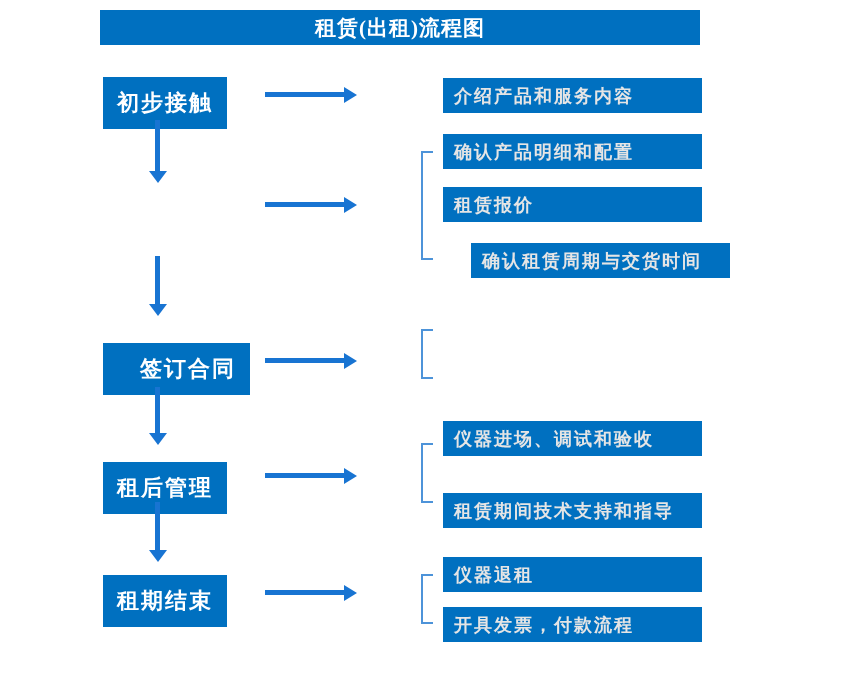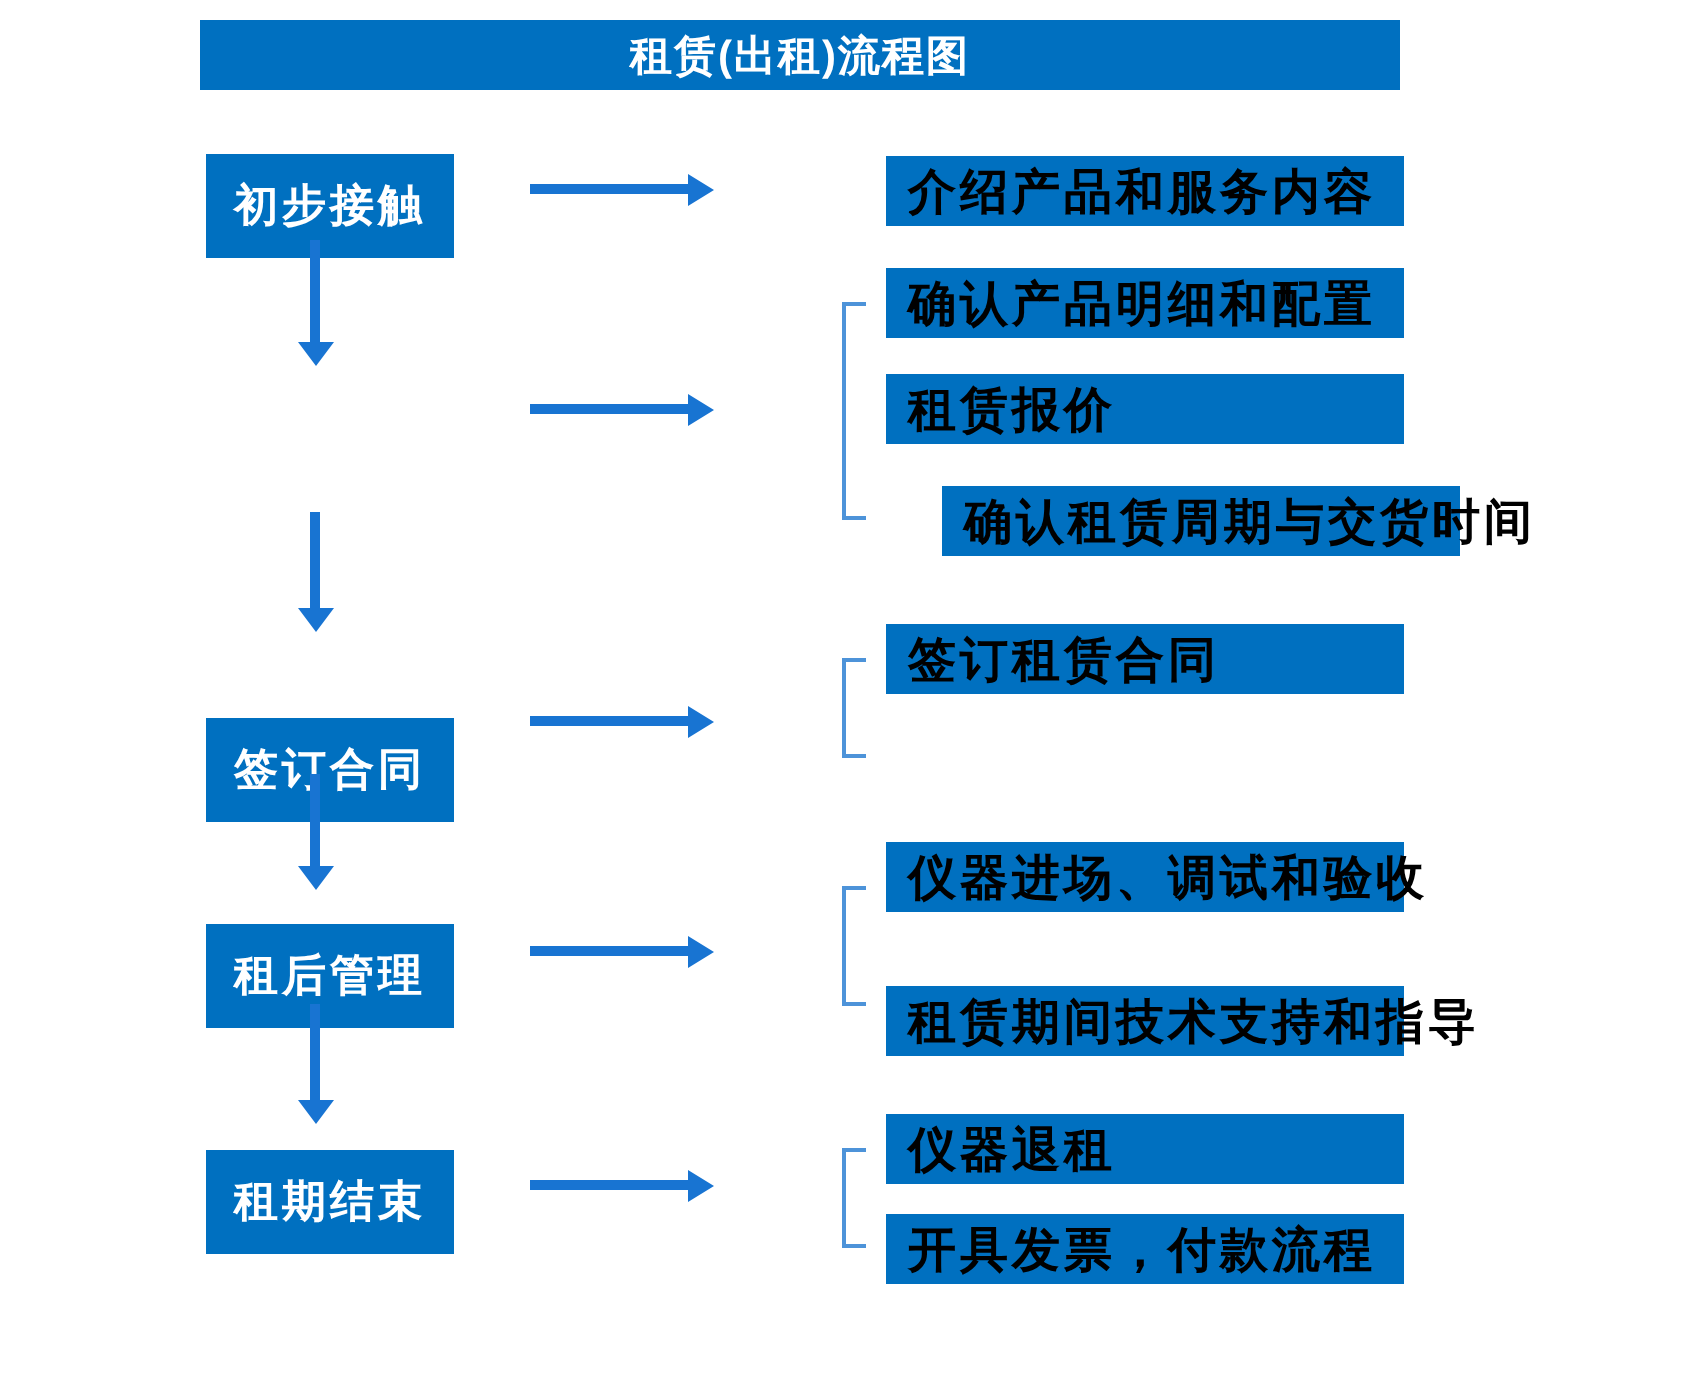--- a/index.html
+++ b/index.html
@@ -3,40 +3,40 @@
 <meta charset="utf-8">
 <style>
   :root{
     --box-blue:#0070C0;
     --arrow-blue:#1874D2;
     --bracket-blue:#4D93D9;
   }
   html,body{margin:0;padding:0;background:#fff;}
   .canvas{
     position:relative;width:844px;height:688px;background:#ffffff;overflow:hidden;
-    font-family:Liberation Sans, sans-serif;
+    font-family:Liberation Serif, serif;
   }
   .title-bar{
     position:absolute;left:100px;top:10px;width:600px;height:35px;
     background:var(--box-blue);color:#fff;
     display:flex;align-items:center;justify-content:center;
     font-size:21px;font-weight:bold;letter-spacing:1px;
   }
   .stage-box{
     position:absolute;left:103px;width:124px;height:52px;
     background:var(--box-blue);color:#fff;
     display:flex;align-items:center;justify-content:center;
     font-size:22px;font-weight:bold;letter-spacing:2px;
   }
   .out-box{
     position:absolute;left:443px;width:259px;height:35px;
-    background:var(--box-blue);color:#000000;
+    background:var(--box-blue);color:#e5e5e5;
     display:flex;align-items:center;
     padding-left:11px;box-sizing:border-box;
-    font-size:24px;font-weight:bold;letter-spacing:2px;white-space:nowrap;
+    font-size:18px;font-weight:bold;letter-spacing:2px;white-space:nowrap;
   }
   .h-arrow{position:absolute;left:265px;width:92px;height:16px;}
   .h-arrow .shaft{position:absolute;left:0;top:5px;width:80px;height:5px;background:var(--arrow-blue);}
   .h-arrow .head{
     position:absolute;right:0;top:0;width:0;height:0;
     border-top:8px solid transparent;border-bottom:8px solid transparent;
     border-left:13px solid var(--arrow-blue);
   }
   .v-arrow{position:absolute;left:149px;width:18px;}
   .v-arrow .shaft{position:absolute;left:6px;top:0;width:5px;height:calc(100% - 12px);background:var(--arrow-blue);}
@@ -55,21 +55,21 @@
 </head>
 <body>
 
 <div class="canvas">
 
   <div class="title-bar">
     <span>租赁(出租)流程图</span>
   </div>
 
   <div class="stage-box" style="top:77px;">初步接触</div>
-  <div class="stage-box" style="top:359px;">签订合同</div>
+  <div class="stage-box" style="top:343px;padding-left:23px;">签订合同</div>
   <div class="stage-box" style="top:462px;">租后管理</div>
   <div class="stage-box" style="top:575px;">租期结束</div>
 
   <div class="v-arrow" style="top:120px;height:63px;">
     <div class="shaft"></div>
     <div class="head"></div>
   </div>
   <div class="v-arrow" style="top:256px;height:60px;">
     <div class="shaft"></div>
     <div class="head"></div>
@@ -106,19 +106,18 @@
 
   <div class="bracket" style="top:151px;height:109px;"></div>
   <div class="bracket" style="top:329px;height:50px;"></div>
   <div class="bracket" style="top:443px;height:60px;"></div>
   <div class="bracket" style="top:574px;height:50px;"></div>
 
   <div class="out-box" style="top:78px;">介绍产品和服务内容</div>
   <div class="out-box" style="top:134px;">确认产品明细和配置</div>
   <div class="out-box" style="top:187px;">租赁报价</div>
   <div class="out-box" style="top:243px;margin-left:28px;">确认租赁周期与交货时间</div>
-  <div class="out-box" style="top:312px;">签订租赁合同</div>
   <div class="out-box" style="top:421px;">仪器进场、调试和验收</div>
   <div class="out-box" style="top:493px;">租赁期间技术支持和指导</div>
   <div class="out-box" style="top:557px;">仪器退租</div>
   <div class="out-box" style="top:607px;">开具发票，付款流程</div>
 
 </div>
 
 </body></html>

